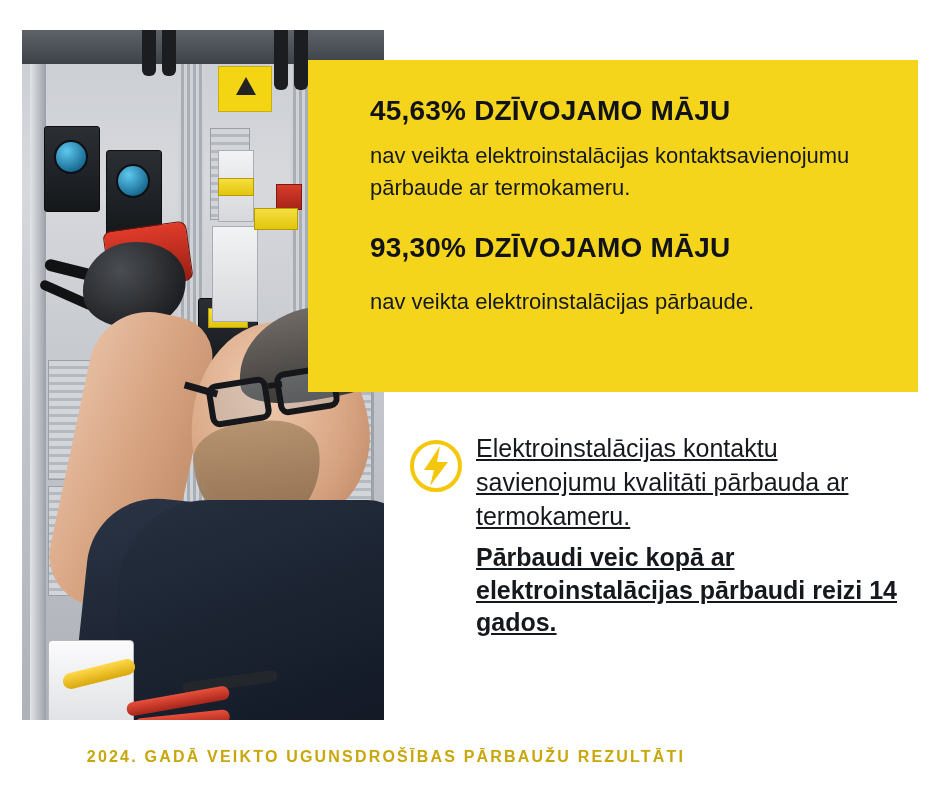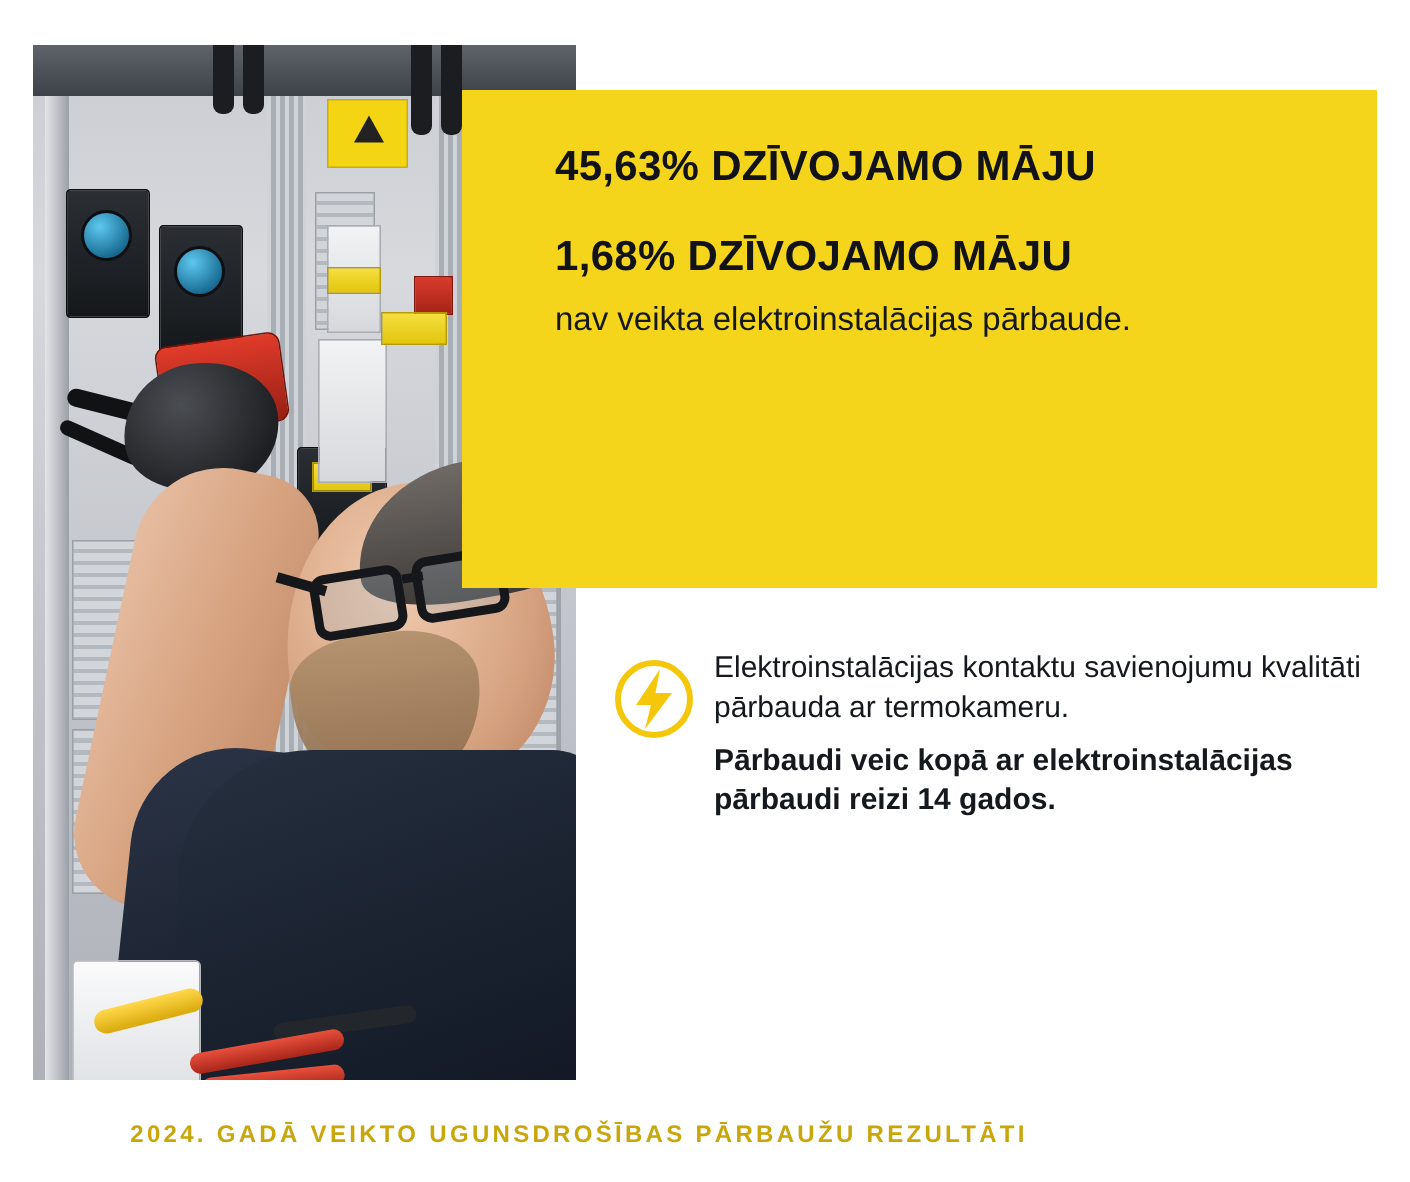--- a/index.html
+++ b/index.html
@@ -210,38 +210,39 @@
   .stat-head.second { margin-top: 26px; }
   .stat-body {
     font-size: 22px;
     color: #15181d;
     line-height: 1.48;
     margin-top: 12px;
     padding-left: 28px;
   }
   .stat-head.first { padding-left: 28px; }
   .stat-head.second { padding-left: 28px; }
-  .stat-body.second { margin-top: 10px; }
+  .stat-body.second { margin-top: 22px; }
 
   
   .note {
     position: absolute;
     left: 398px; top: 432px;
     width: 520px;
   }
   .note-row { display: flex; align-items: flex-start; }
   .bolt-icon {
     width: 56px; min-width: 56px; height: 52px;
     margin-top: 8px; margin-left: 10px;
   }
   .note-text {
-    font-size: 20px;
+    font-size: 25px;
     line-height: 1.35;
     color: #15181d;
     padding-left: 12px;
+    text-decoration: underline;
   }
   .note-text .bold {
     font-weight: bold;
     display: block;
     margin-top: 8px;
     line-height: 1.3;
   }
 
   
   .footer {
@@ -315,21 +316,22 @@
 
     <div class="pz toolwhite"></div>
     <div class="pz toolyellow"></div>
     <div class="pz toolblack"></div>
     <div class="pz toolred1"></div>
     <div class="pz toolred2"></div>
   </div>
 
   <div class="stats">
     <div class="stat-head first">45,63% DZĪVOJAMO MĀJU</div>
-    <div class="stat-head second">1,68% DZĪVOJAMO MĀJU</div>
+    <div class="stat-body first">nav veikta elektroinstalācijas kontaktsavienojumu pārbaude ar termokameru.</div>
+    <div class="stat-head second">93,30% DZĪVOJAMO MĀJU</div>
     <div class="stat-body second">nav veikta elektroinstalācijas pārbaude.</div>
   </div>
 
   <div class="note">
     <div class="note-row">
       <span class="bolt-icon">
         <svg viewBox="0 0 56 52" width="56" height="52" aria-hidden="true">
           <circle cx="28" cy="26" r="24" fill="none" stroke="#f5c70a" stroke-width="4"></circle>
           <path d="M32 6 L16 30 H26 L22 46 L40 22 H29 Z" fill="#f5c70a"></path>
         </svg>

